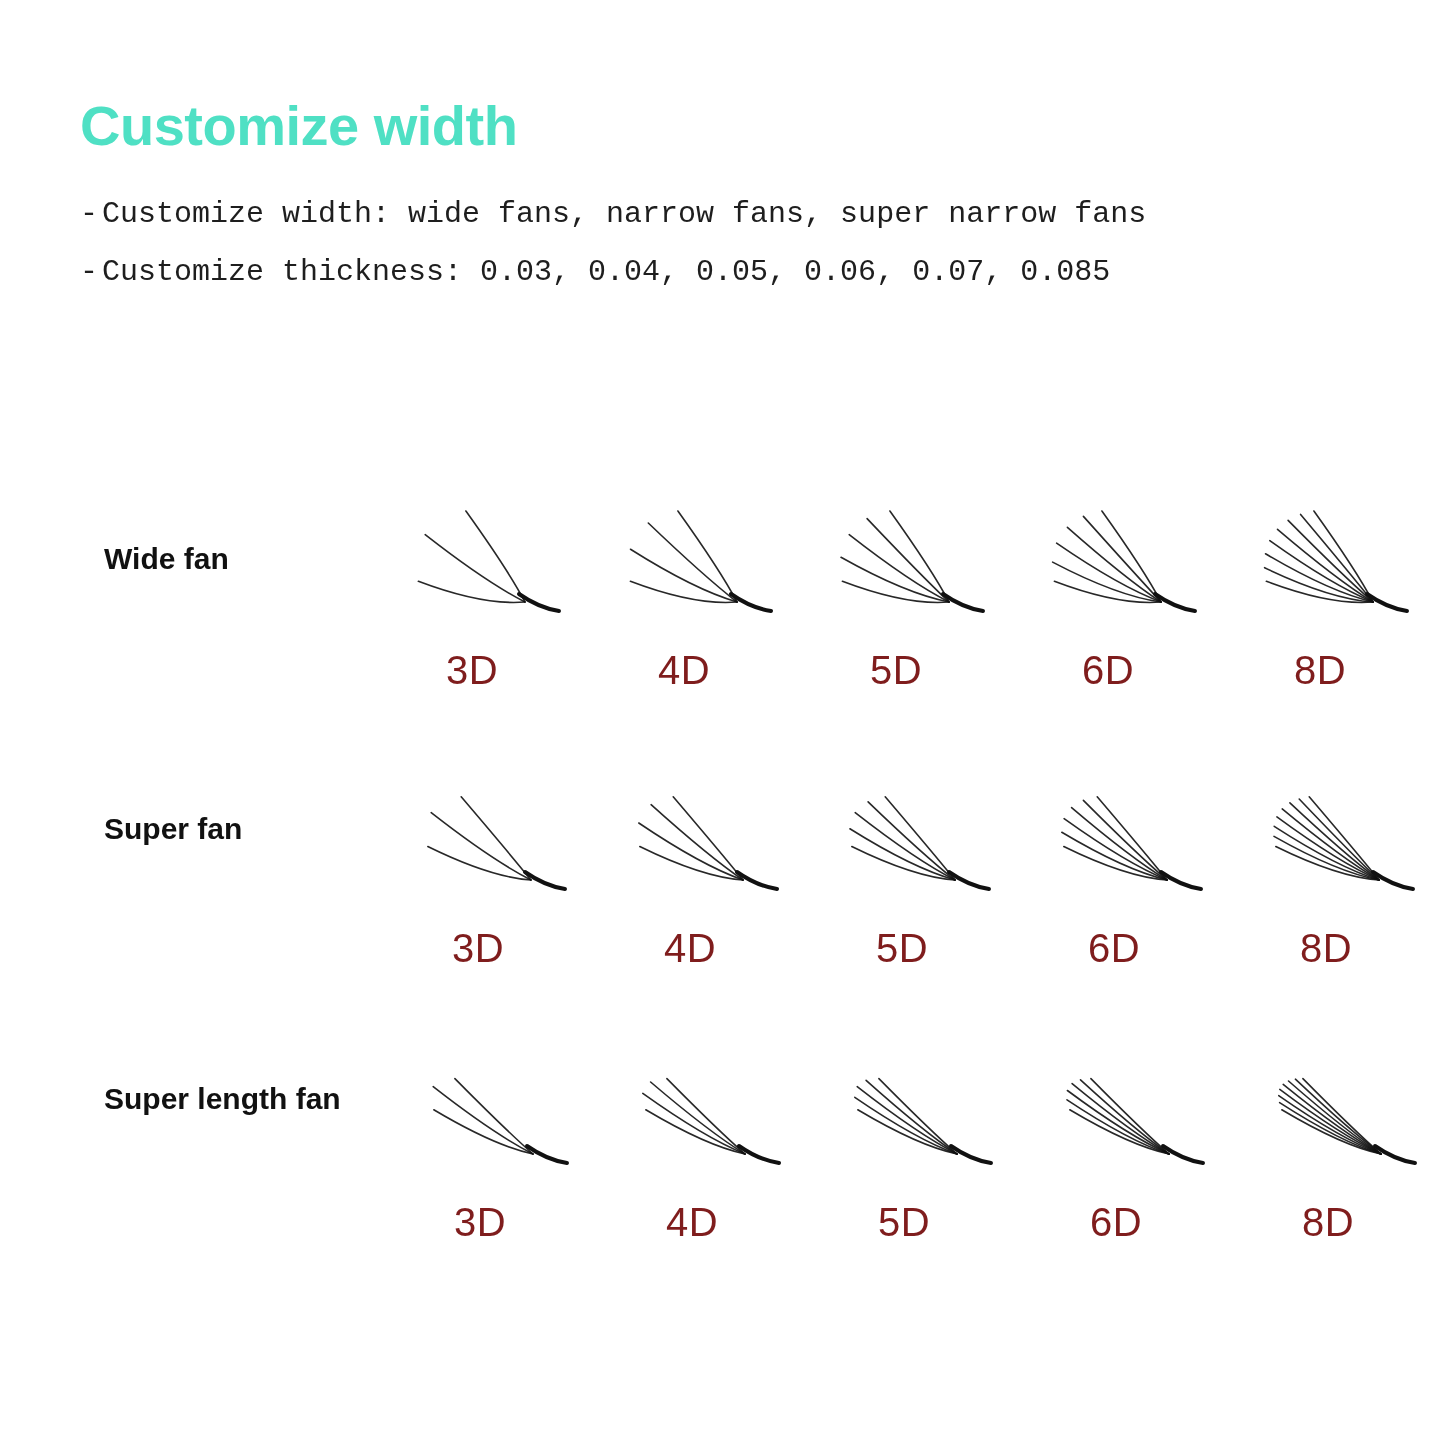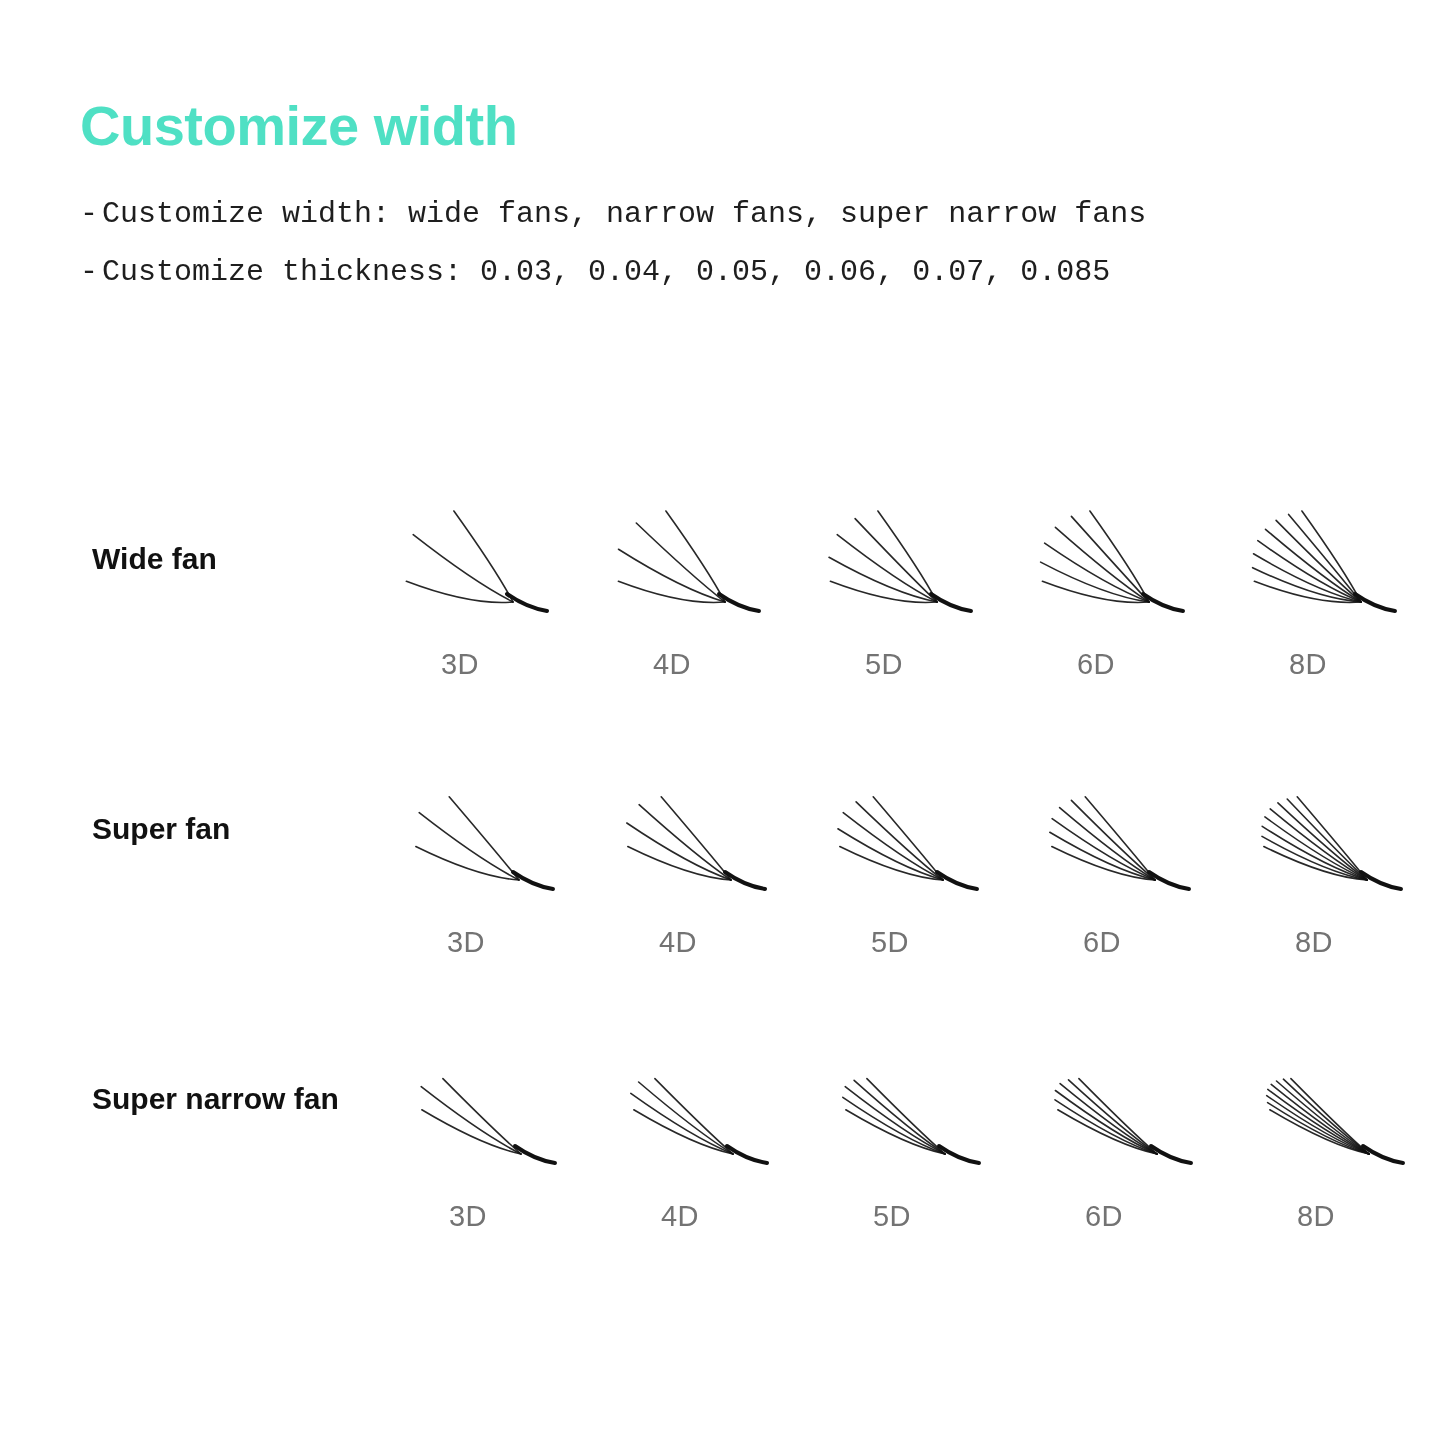--- a/index.html
+++ b/index.html
@@ -42,21 +42,21 @@
     line-height: 58px;
     color: #1e1e1e;
     white-space: nowrap;
   }
   .bullet .dash {
     display: inline-block;
     width: 22px;
   }
   .grid {
     position: absolute;
-    left: 4px;
+    left: 16px;
     top: 470px;
     width: 1181px;
   }
   .row {
     position: relative;
     height: 270px;
   }
   .row-label {
     position: absolute;
     left: 88px;
@@ -83,22 +83,22 @@
     height: 140px;
     display: flex;
     align-items: flex-end;
     justify-content: center;
   }
   .fan-svg {
     display: block;
   }
   .cell-label {
     margin-top: 28px;
-    font-size: 29px;
-    color: #737373;
+    font-size: 40px;
+    color: #7f1d1d;
     letter-spacing: 0.5px;
   }
   
   .row.r1 .cells { top: 10px; }
   .row.r2 .cells { top: 18px; }
   .row.r3 .cells { top: 22px; }
   .row.r2 .cells { left: 356px; }
   .row.r3 .cells { left: 358px; }
 </style>
 </head>
@@ -253,21 +253,21 @@
                 <path d="M 148 122 Q 107.2 119.2 44.8 88.5" stroke="#111111" fill="none" stroke-width="1.6" stroke-linecap="round" opacity="0.9"></path>
                 <path d="M 142 114 Q 162 128 182 131" stroke="#111111" fill="none" stroke-width="4" stroke-linecap="round"></path>
               </svg>
             </div>
           <div class="cell-label">8D</div>
         </div>
       </div>
     </div>
 
     <div class="row r3">
-      <div class="row-label">Super narrow fan</div>
+      <div class="row-label">Super length fan</div>
       <div class="cells">
         <div class="cell">
           <div class="fan-wrap">
               <svg class="fan-svg" width="190" height="140" viewBox="0 0 190 140">
                 <path d="M 148 122 Q 121.0 98.3 69.9 46.6" stroke="#111111" fill="none" stroke-width="1.6" stroke-linecap="round" opacity="0.9"></path>
                 <path d="M 148 122 Q 109.1 102.3 48.2 54.7" stroke="#111111" fill="none" stroke-width="1.6" stroke-linecap="round" opacity="0.9"></path>
                 <path d="M 148 122 Q 109.5 113.9 48.8 77.8" stroke="#111111" fill="none" stroke-width="1.6" stroke-linecap="round" opacity="0.9"></path>
                 <path d="M 142 114 Q 162 128 182 131" stroke="#111111" fill="none" stroke-width="4" stroke-linecap="round"></path>
               </svg>
             </div>

